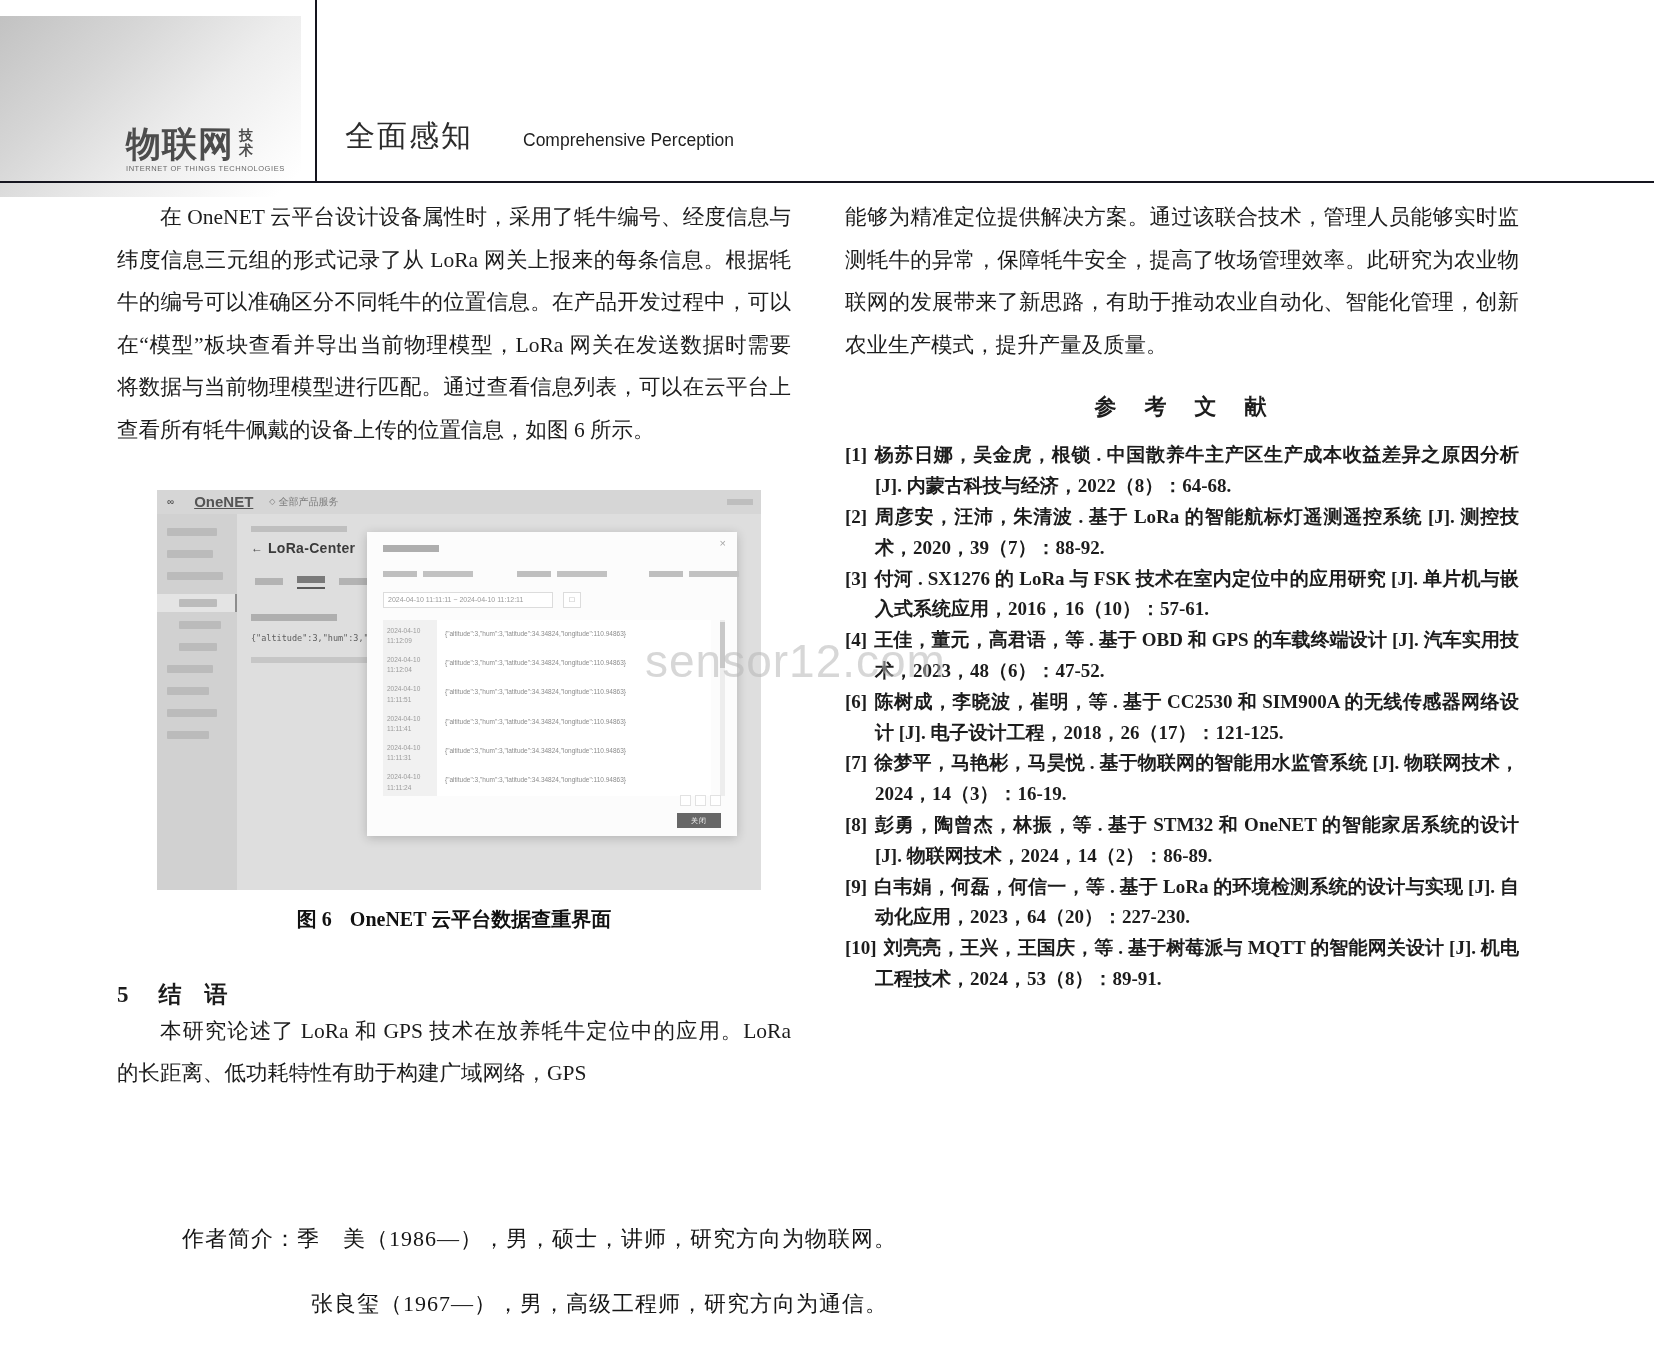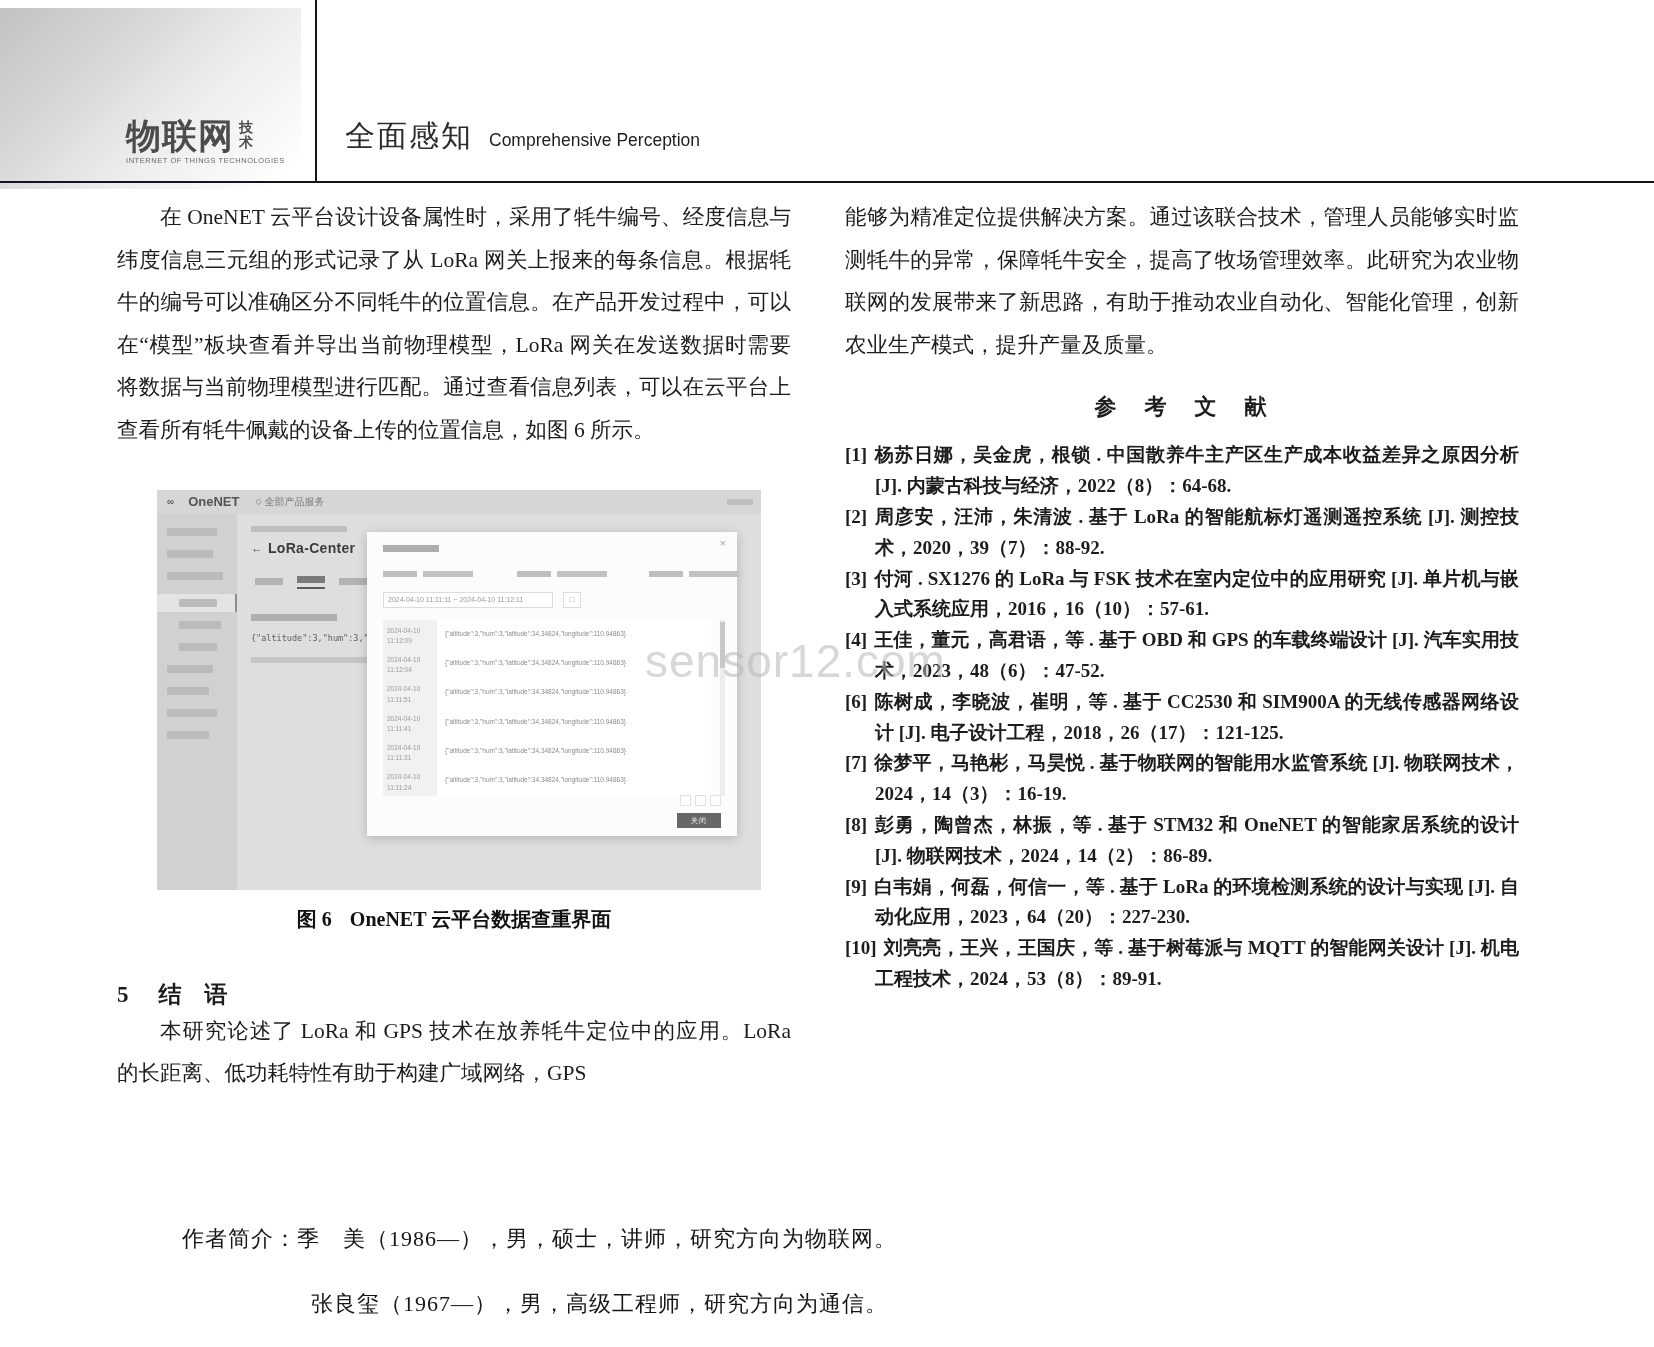--- a/index.html
+++ b/index.html
@@ -5,41 +5,41 @@
   * { box-sizing: border-box; }
   html,body { margin:0; padding:0; }
   body {
     width:1654px; height:1347px; position:relative; overflow:hidden;
     background:#ffffff; color:#1c1c1c;
     font-family:"Liberation Serif","DejaVu Serif",serif;
   }
 
   
   .corner {
-    position:absolute; left:0; top:8px; width:301px; height:181px;
+    position:absolute; left:0; top:16px; width:301px; height:181px;
     background:linear-gradient(135deg,#c2c2c2 0%,#d6d6d6 30%,#ededed 60%,#ffffff 95%);
   }
   .logo { position:absolute; left:126px; top:110px; }
   .logo-row { display:flex; align-items:flex-start; }
   .logo-main {
     font-family:"Liberation Sans","DejaVu Sans",sans-serif;
     font-weight:900; font-size:35px; line-height:1; color:#4c4c4c; letter-spacing:1px;
   }
   .logo-side { display:flex; flex-direction:column; margin-left:5px; margin-top:2px; }
   .logo-side span {
     font-family:"Liberation Sans","DejaVu Sans",sans-serif;
     font-size:14px; font-weight:bold; color:#4c4c4c; line-height:1.1;
   }
   .logo-sub {
     font-family:"Liberation Sans","DejaVu Sans",sans-serif;
     font-size:7.5px; color:#686868; letter-spacing:0.55px; margin-top:3px;
   }
   .vline { position:absolute; left:315px; top:0; width:2px; height:181px; background:#15151f; }
   .hline { position:absolute; left:0; top:181px; width:1654px; height:2px; background:#15151f; }
-  .header-title { position:absolute; left:345px; top:116px; display:flex; align-items:baseline; }
+  .header-title { position:absolute; left:345px; top:116px; display:flex; align-items:baseline;gap:34px; }
   .ht-cn { font-family:"Liberation Sans","DejaVu Sans",sans-serif; font-size:30px; color:#2c2c2c; letter-spacing:2px; }
   .ht-en { font-family:"Liberation Sans","DejaVu Sans",sans-serif; font-size:17.5px; color:#1e1e1e; margin-left:16px; }
 
   
   .watermark {
     position:absolute; left:645px; top:634px; z-index:6; pointer-events:none;
     font-family:"Liberation Sans","DejaVu Sans",sans-serif;
     font-size:46px; color:#b7b7b7; opacity:0.55; letter-spacing:1px;
   }
 
@@ -64,21 +64,21 @@
 
   .footer-line { position:absolute; font-size:22px; color:#161616; letter-spacing:1px; }
   .f1 { left:182px; top:1224px; }
   .f2 { left:311px; top:1289px; }
 
   
   .figure-wrap { position:relative; width:604px; height:400px; margin:38px 0 0 40px; }
   .shot { position:absolute; inset:0; background:#dedede; font-family:"Liberation Sans","DejaVu Sans",sans-serif; }
   .shot-nav { position:absolute; left:0; top:0; right:0; height:24px; background:#d6d6d6; display:flex; align-items:center; }
   .shot-logo-icon { font-size:10px; color:#5a5a5a; font-weight:bold; margin-left:10px; }
-  .shot-logo { font-size:13px; color:#555; font-weight:bold; margin-left:14px; }
+  .shot-logo { font-size:15px; color:#555; font-weight:bold; margin-left:20px;text-decoration:underline; }
   .shot-menu-icon { font-size:8px; color:#7d7d7d; margin-left:16px; }
   .shot-menu { font-size:10px; color:#7d7d7d; margin-left:3px; }
   .shot-account { position:absolute; right:8px; top:9px; width:26px; height:6px; background:#adadad; opacity:.6; }
 
   .shot-side { position:absolute; left:0; top:24px; bottom:0; width:80px; background:#d1d1d1;
                display:flex; flex-direction:column; padding-top:14px; }
   .si { height:8px; background:#a9a9a9; opacity:.55; border-radius:1px; margin:0 0 14px 10px; }
   .si.sub { margin-left:22px; }
   .w56{width:56px} .w50{width:50px} .w46{width:46px} .w42{width:42px} .w38{width:38px}
   .side-active { position:relative; background:#e4e4e4; padding:5px 0; margin-bottom:9px; }

